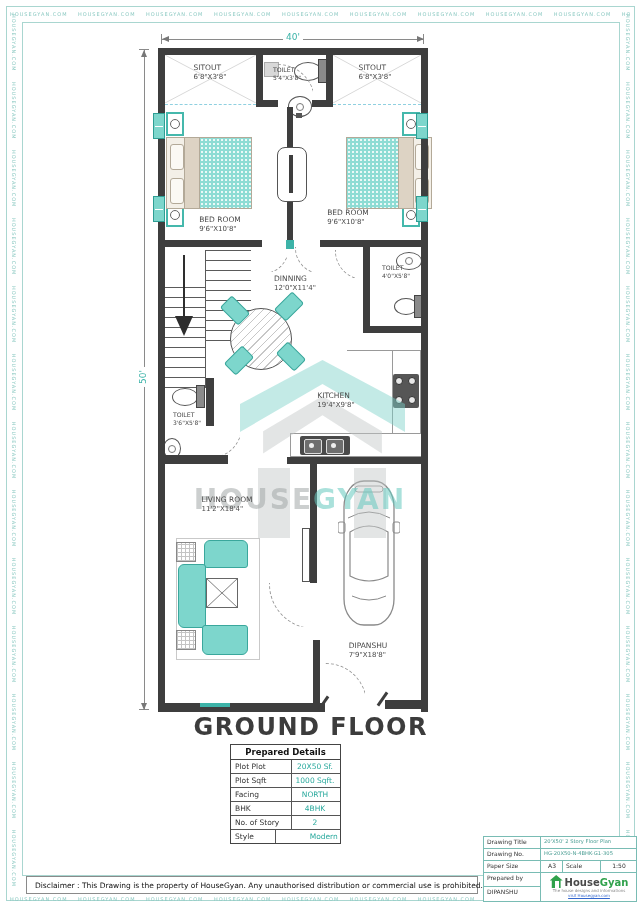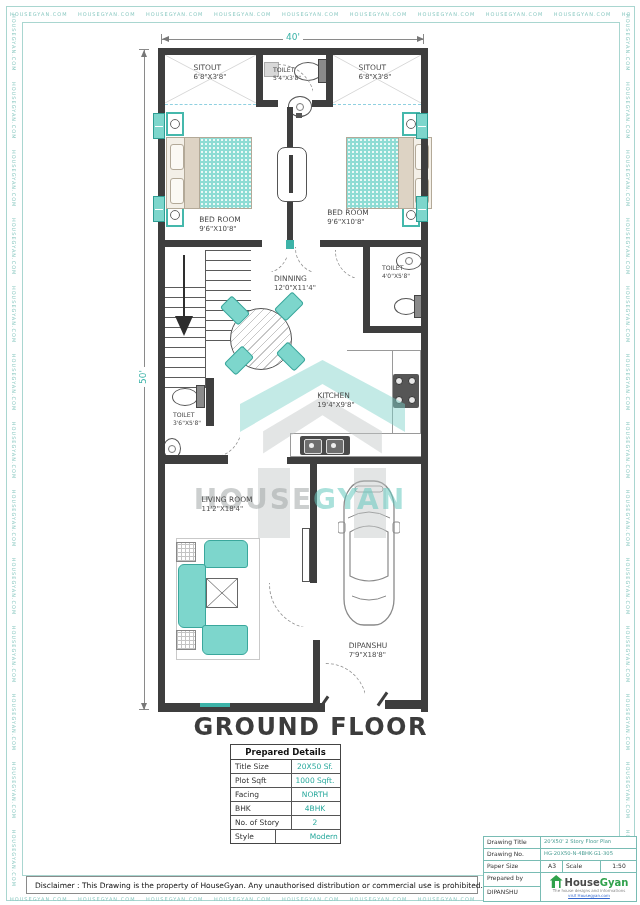--- a/index.html
+++ b/index.html
@@ -294,21 +294,21 @@
 <div class="abs rlabel" style="left:368px;top:641px;">
   <div>DIPANSHU</div>
   <div class="sz">7'9"X18'8"</div>
 </div>
 
 <div class="abs gftitle" style="left:158px;top:713px;width:270px;text-align:right;">GROUND FLOOR</div>
 
 <div class="abs dtable" style="left:230px;top:744px;width:109px;">
   <div class="hd">Prepared Details</div>
   <div class="drow">
-    <div class="dcell-l">Title Size</div>
+    <div class="dcell-l">Plot Plot</div>
     <div class="dcell-v">20X50 Sf.</div>
   </div>
   <div class="drow">
     <div class="dcell-l">Plot Sqft</div>
     <div class="dcell-v">1000 Sqft.</div>
   </div>
   <div class="drow">
     <div class="dcell-l">Facing</div>
     <div class="dcell-v">NORTH</div>
   </div>

